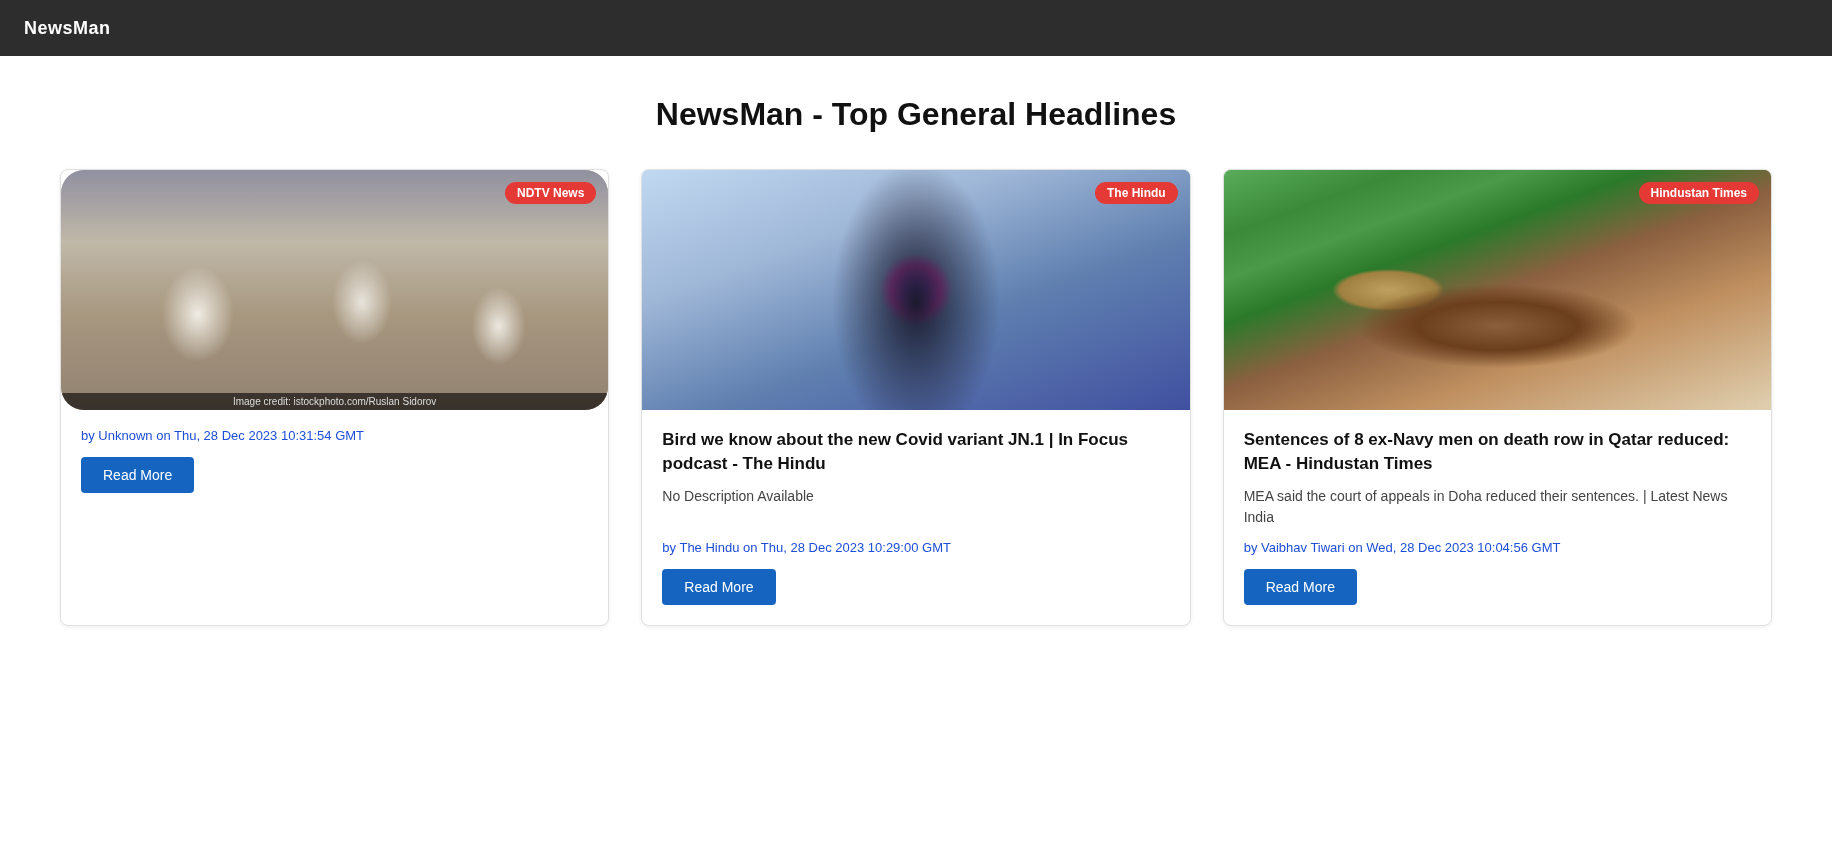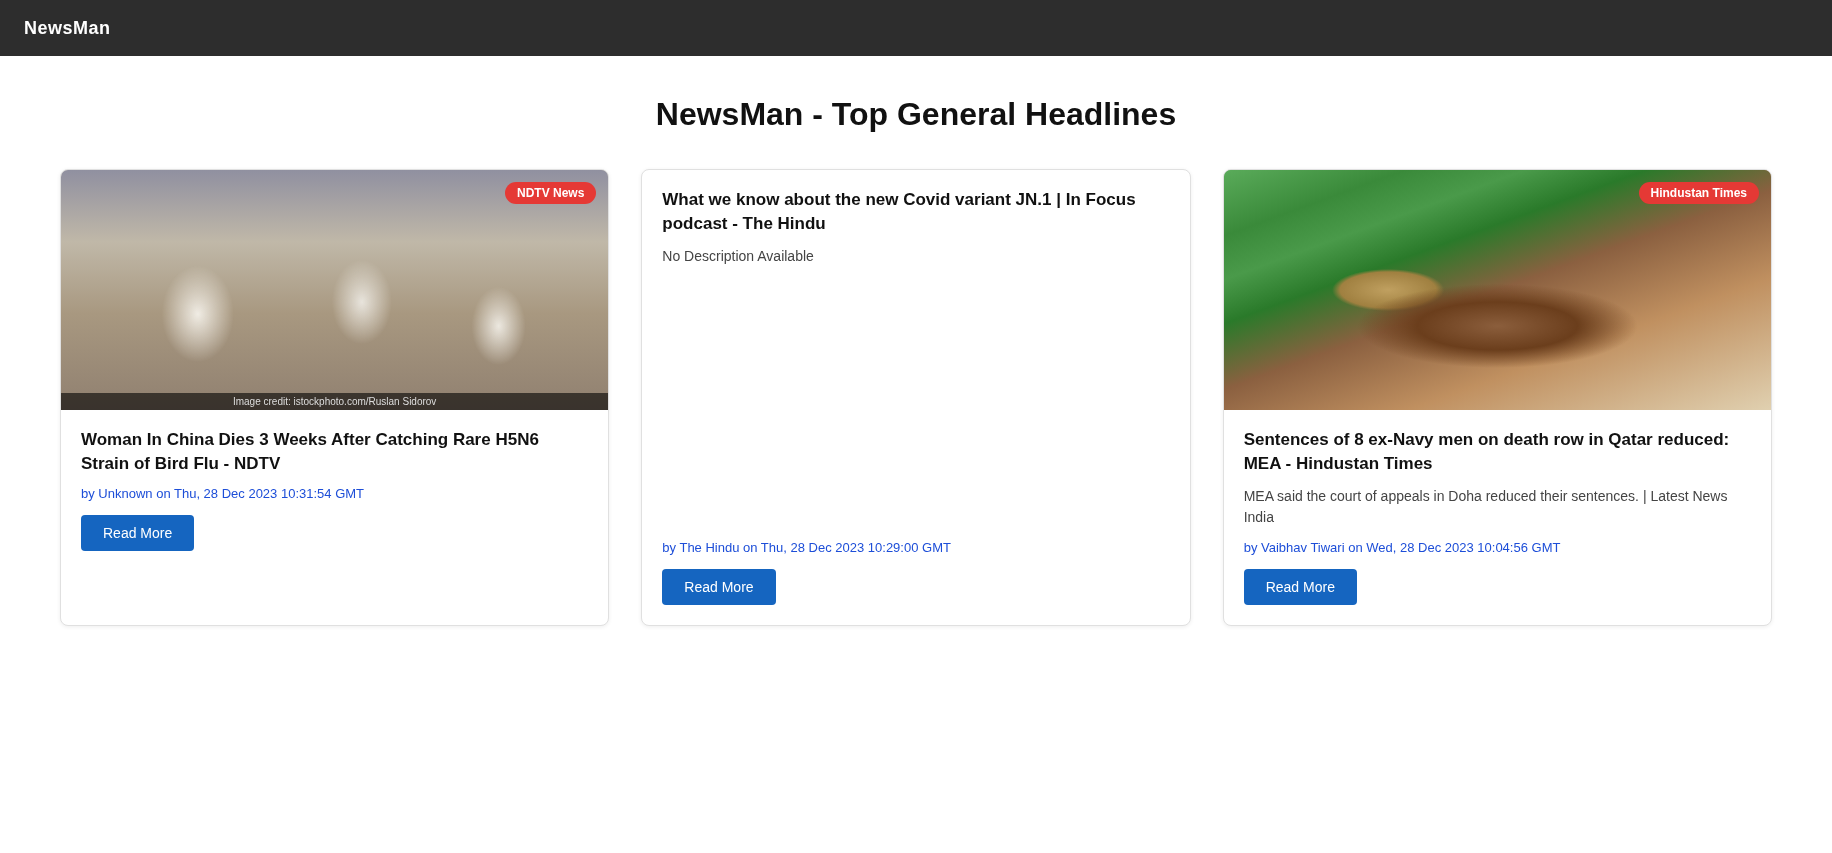--- a/index.html
+++ b/index.html
@@ -69,20 +69,21 @@
       position: relative;
       width: 100%;
       height: 240px;
       overflow: hidden;
       background: #ccc;
     }
 
     
     .card-image-wrapper.chickens {
       background: linear-gradient(160deg, #e8e0d0 0%, #b0a898 40%, #d8cfc0 60%, #a09888 100%);
+      border-radius: 23px;
     }
     .card-image-wrapper.phone {
       background: linear-gradient(160deg, #b0c8e0 0%, #7090b8 30%, #4060a0 50%, #8070b0 70%, #c080a0 100%);
     }
     .card-image-wrapper.gavel {
       background: linear-gradient(160deg, #6aab6a 0%, #4a8a4a 20%, #8b6040 40%, #c09060 60%, #d4b080 80%, #e8d0a0 100%);
     }
 
     
     .card-image-wrapper.chickens::before {
@@ -196,29 +197,31 @@
 <main>
   <h1 class="page-title">NewsMan - Top General Headlines</h1>
 
   <div class="cards-grid">
 
     <div class="card">
       <div class="card-image-wrapper chickens">
         <span class="source-badge">NDTV News</span>
       </div>
       <div class="card-body">
-        <div class="card-title">Woman In China Dies 3 Weeks After Catching Rare H5N6 Strain of Bird Flu - NDTV</div>
         <div class="card-byline">by Unknown on Thu, 28 Dec 2023 10:31:54 GMT</div>
         <button class="read-more-btn">Read More</button>
       </div>
     </div>
 
     <div class="card">
+      <div class="card-image-wrapper phone">
+        <span class="source-badge">The Hindu</span>
+      </div>
       <div class="card-body">
-        <div class="card-title">What we know about the new Covid variant JN.1 | In Focus podcast - The Hindu</div>
+        <div class="card-title">Bird we know about the new Covid variant JN.1 | In Focus podcast - The Hindu</div>
         <div class="card-description">No Description Available</div>
         <div class="card-byline">by The Hindu on Thu, 28 Dec 2023 10:29:00 GMT</div>
         <button class="read-more-btn">Read More</button>
       </div>
     </div>
 
     <div class="card">
       <div class="card-image-wrapper gavel">
         <span class="source-badge">Hindustan Times</span>
       </div>

